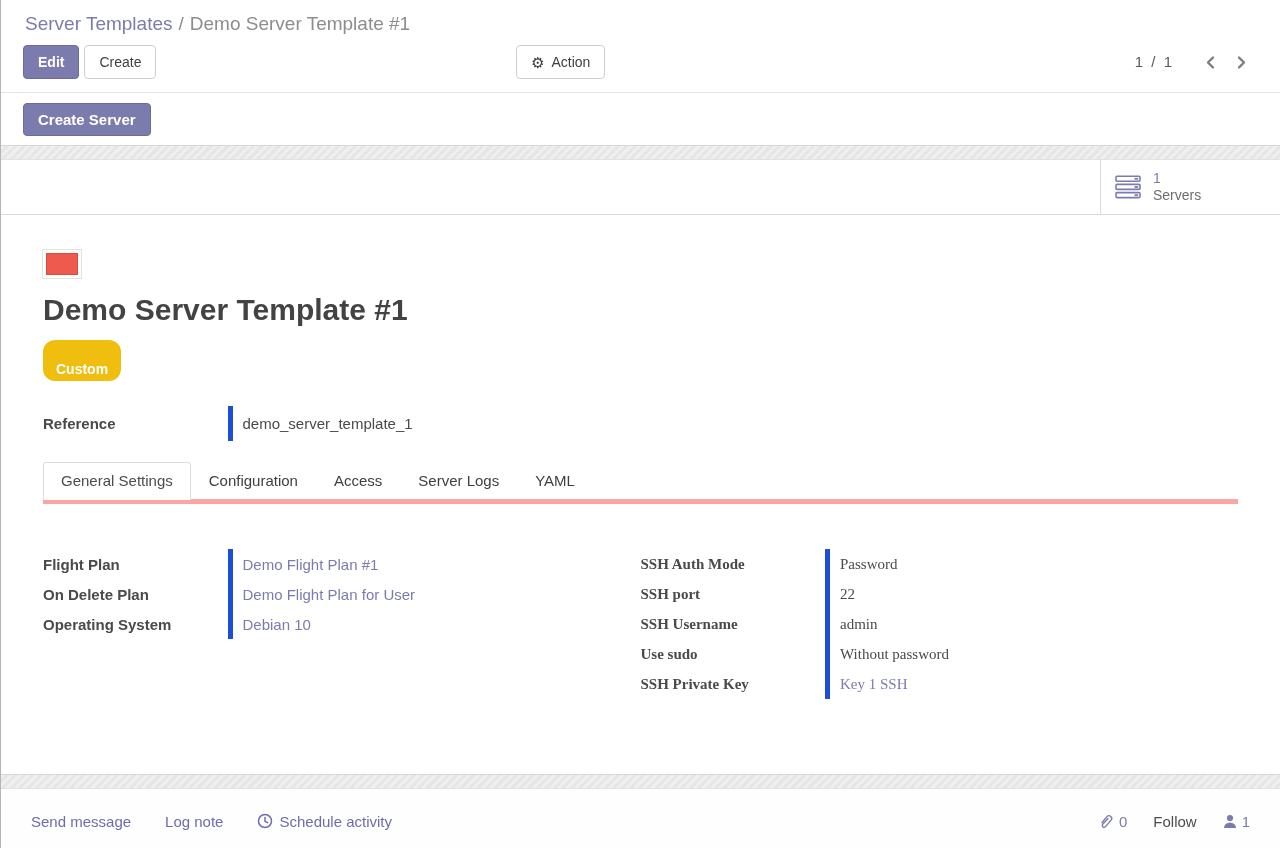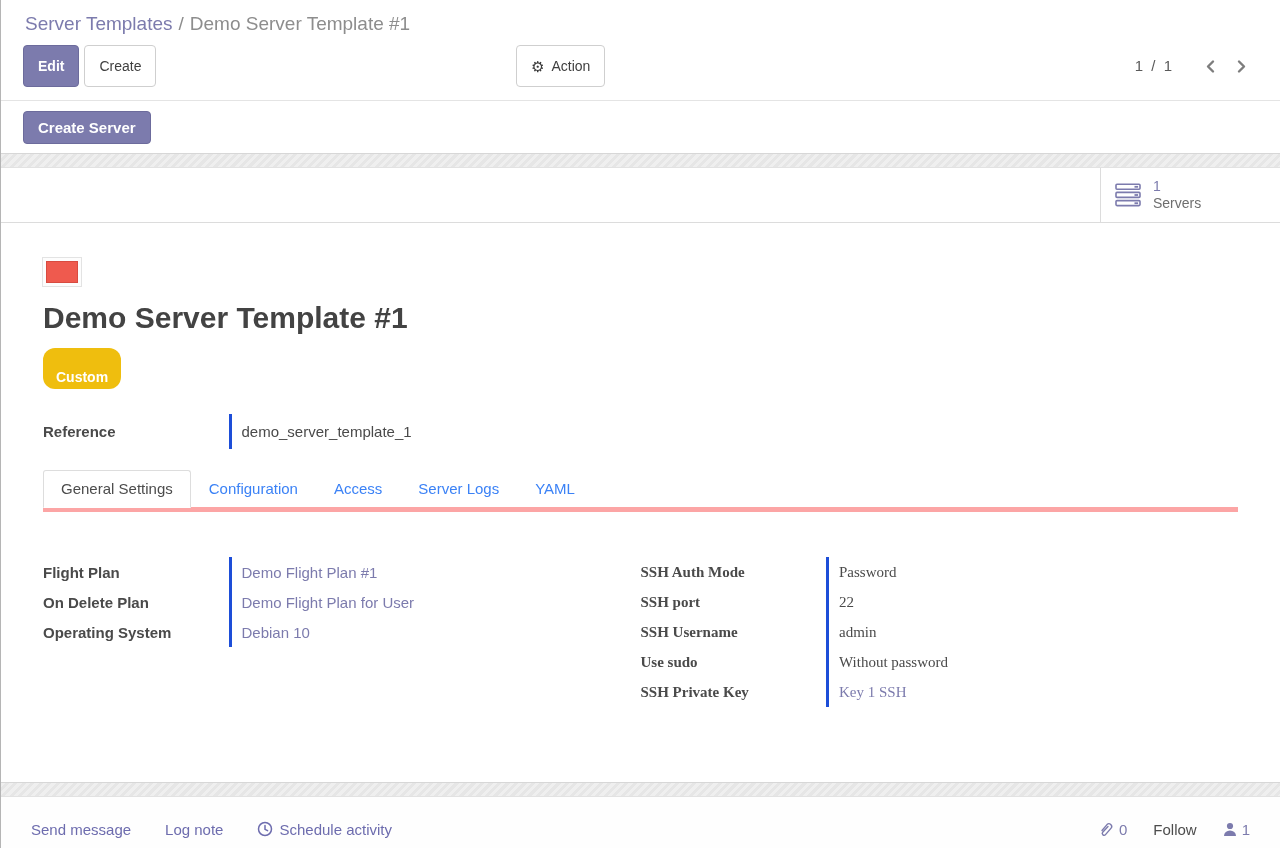--- a/index.html
+++ b/index.html
@@ -8,21 +8,21 @@
     font-family:"Liberation Sans","DejaVu Sans",sans-serif;
     color:#4c4c4c; font-size:15px; overflow:hidden;
     border-left:1px solid #b5b5b5;
   }
   
   .breadcrumb-row { padding:13px 22px 0 24px; font-size:19px; }
   .breadcrumb-link { color:#7C7BAD; text-decoration:none; cursor:pointer; }
   .breadcrumb-sep { color:#8d8d8d; padding:0 6px; }
   .breadcrumb-current { color:#8d8d8d; }
   .button-row { position:relative; display:flex; align-items:center; padding:10px 30px 13px 22px; }
-  .btn { display:inline-flex; align-items:center; gap:7px; height:42px; padding:0 14px;
+  .btn { display:inline-flex; align-items:center; gap:7px; height:34px; padding:0 14px;
          font-size:14px; border-radius:4px; cursor:pointer; border:1px solid #cfcfcf;
          background:#fff; color:#3f3f3f; }
   .btn-primary { background:#7C7BAD; border-color:#6c6b9c; color:#fff; font-weight:bold; }
   .btn-edit { margin-right:5px; }
   .btn-action { position:absolute; left:515px; top:10px; }
   .gear { font-size:15px; color:#3a3a3a; line-height:1; }
   .pager { margin-left:auto; display:flex; align-items:flex-start; gap:14px; }
   .pager-count { font-size:15px; color:#5a5a5a; margin-right:14px; letter-spacing:2px; }
   .pager-btn { background:none; border:none; cursor:pointer; padding:2px; display:flex; }
   
@@ -40,29 +40,29 @@
   .stat-value { color:#7C7BAD; }
   .stat-label { color:#6e6e6e; }
   .sheet-content { padding:0 42px; }
   .record-image { margin-top:35px; width:38px; height:28px; background:#EF5A4E;
     border:3px solid #fdfdfd; box-shadow:0 0 0 1px #e3e3e3, inset 0 0 0 1px #d84b40; }
   .record-title { margin-top:15px; font-size:30px; font-weight:bold; color:#434343; }
   .badge { display:inline-block; margin-top:13px; background:#EFBE0E; color:#fff;
     font-weight:bold; font-size:14px; padding:21px 13px 4px; border-radius:12px; }
   .group-table { border-collapse:collapse; margin-top:0; }
   .group-table td { height:30px; vertical-align:middle; font-size:15px; }
-  .td-label { width:187px; font-weight:bold; color:#4a4a4a; border-right:3px solid #1d4ed8; }
+  .td-label { width:187px; font-weight:bold; color:#4a4a4a; border-right:5px solid #1d4ed8; }
   .td-value { padding-left:10px; }
   .reference-table { margin-top:25px; }
   .reference-table td { height:35px; }
   .field-link { color:#7C7BAD; text-decoration:none; cursor:pointer; }
   .field-text { color:#4a4a4a; }
   
   .tabs { margin-top:21px; border-bottom:5px solid #fca5a5; display:flex; align-items:flex-end; }
-  .tab { padding:9px 17px 10px; font-size:15px; color:#3b82f6; cursor:pointer;
+  .tab { padding:9px 17px 10px; font-size:15px; color:#404040; cursor:pointer;
     border:1px solid transparent; margin-bottom:-1px; background:transparent; }
   .tab.active { color:#4c4c4c; background:#fff; border-color:#ddd; border-bottom-color:#fff;
     border-radius:3px 3px 0 0; }
   .tab-content { display:flex; padding-top:45px; }
   .tab-col { width:50%; }
   
   .chatter { height:58px; background:#fefefe; display:flex; align-items:center;
     padding:6px 30px 0; }
   .chatter-link { color:#6d6cae; cursor:pointer; font-size:15px; display:inline-flex;
     align-items:center; gap:6px; }

